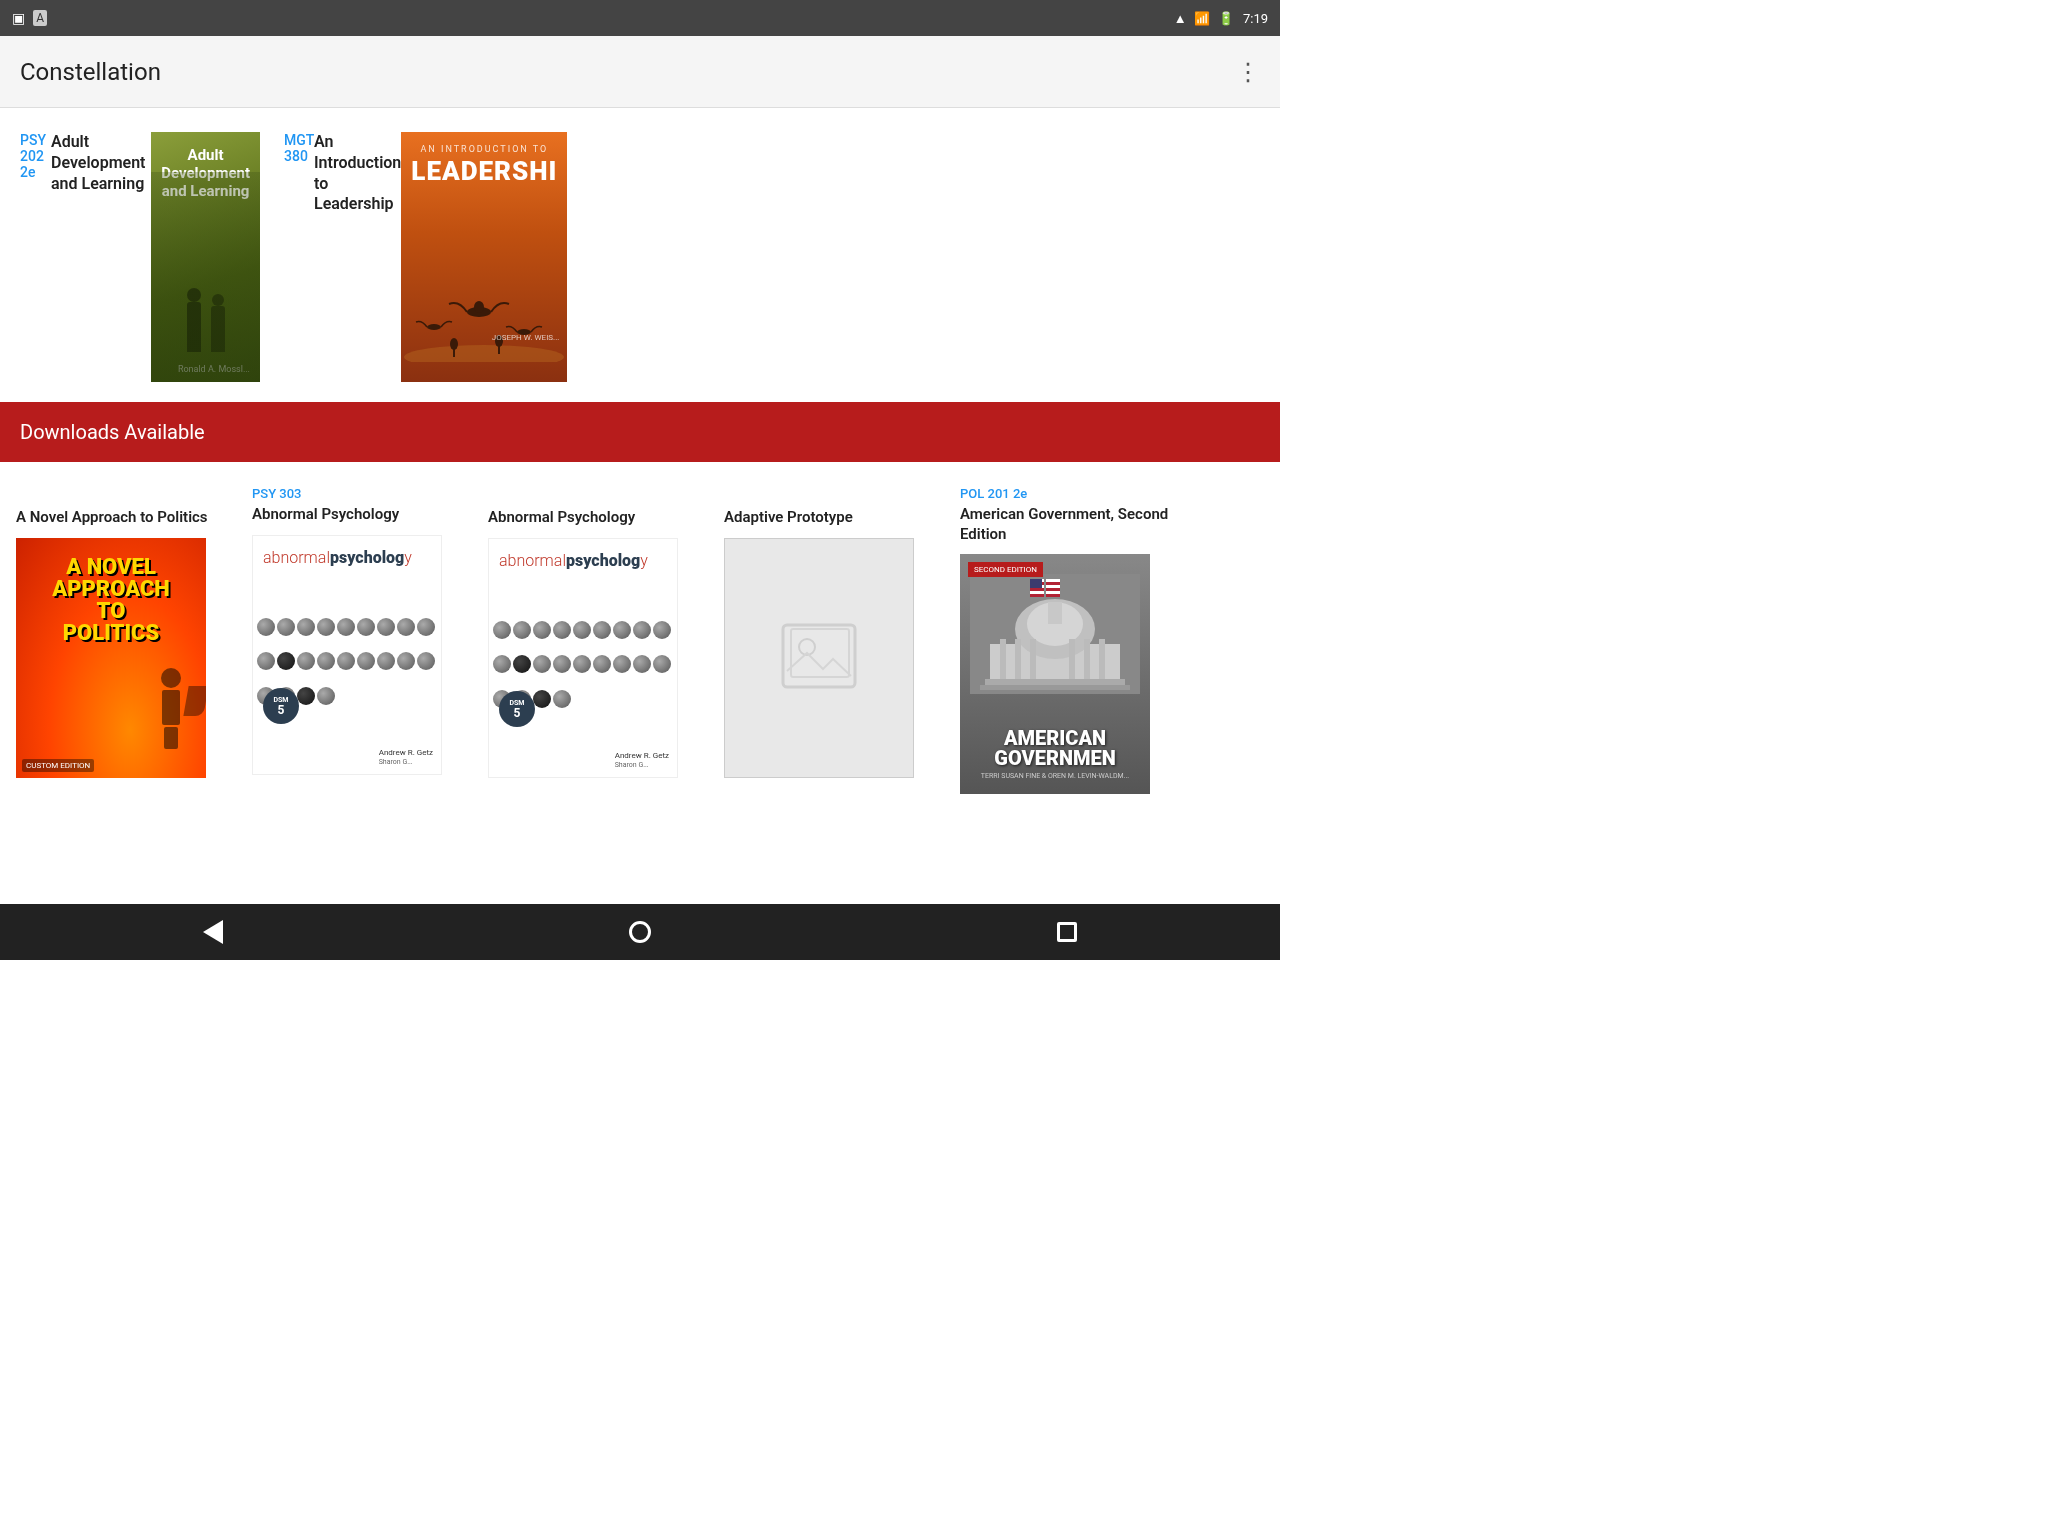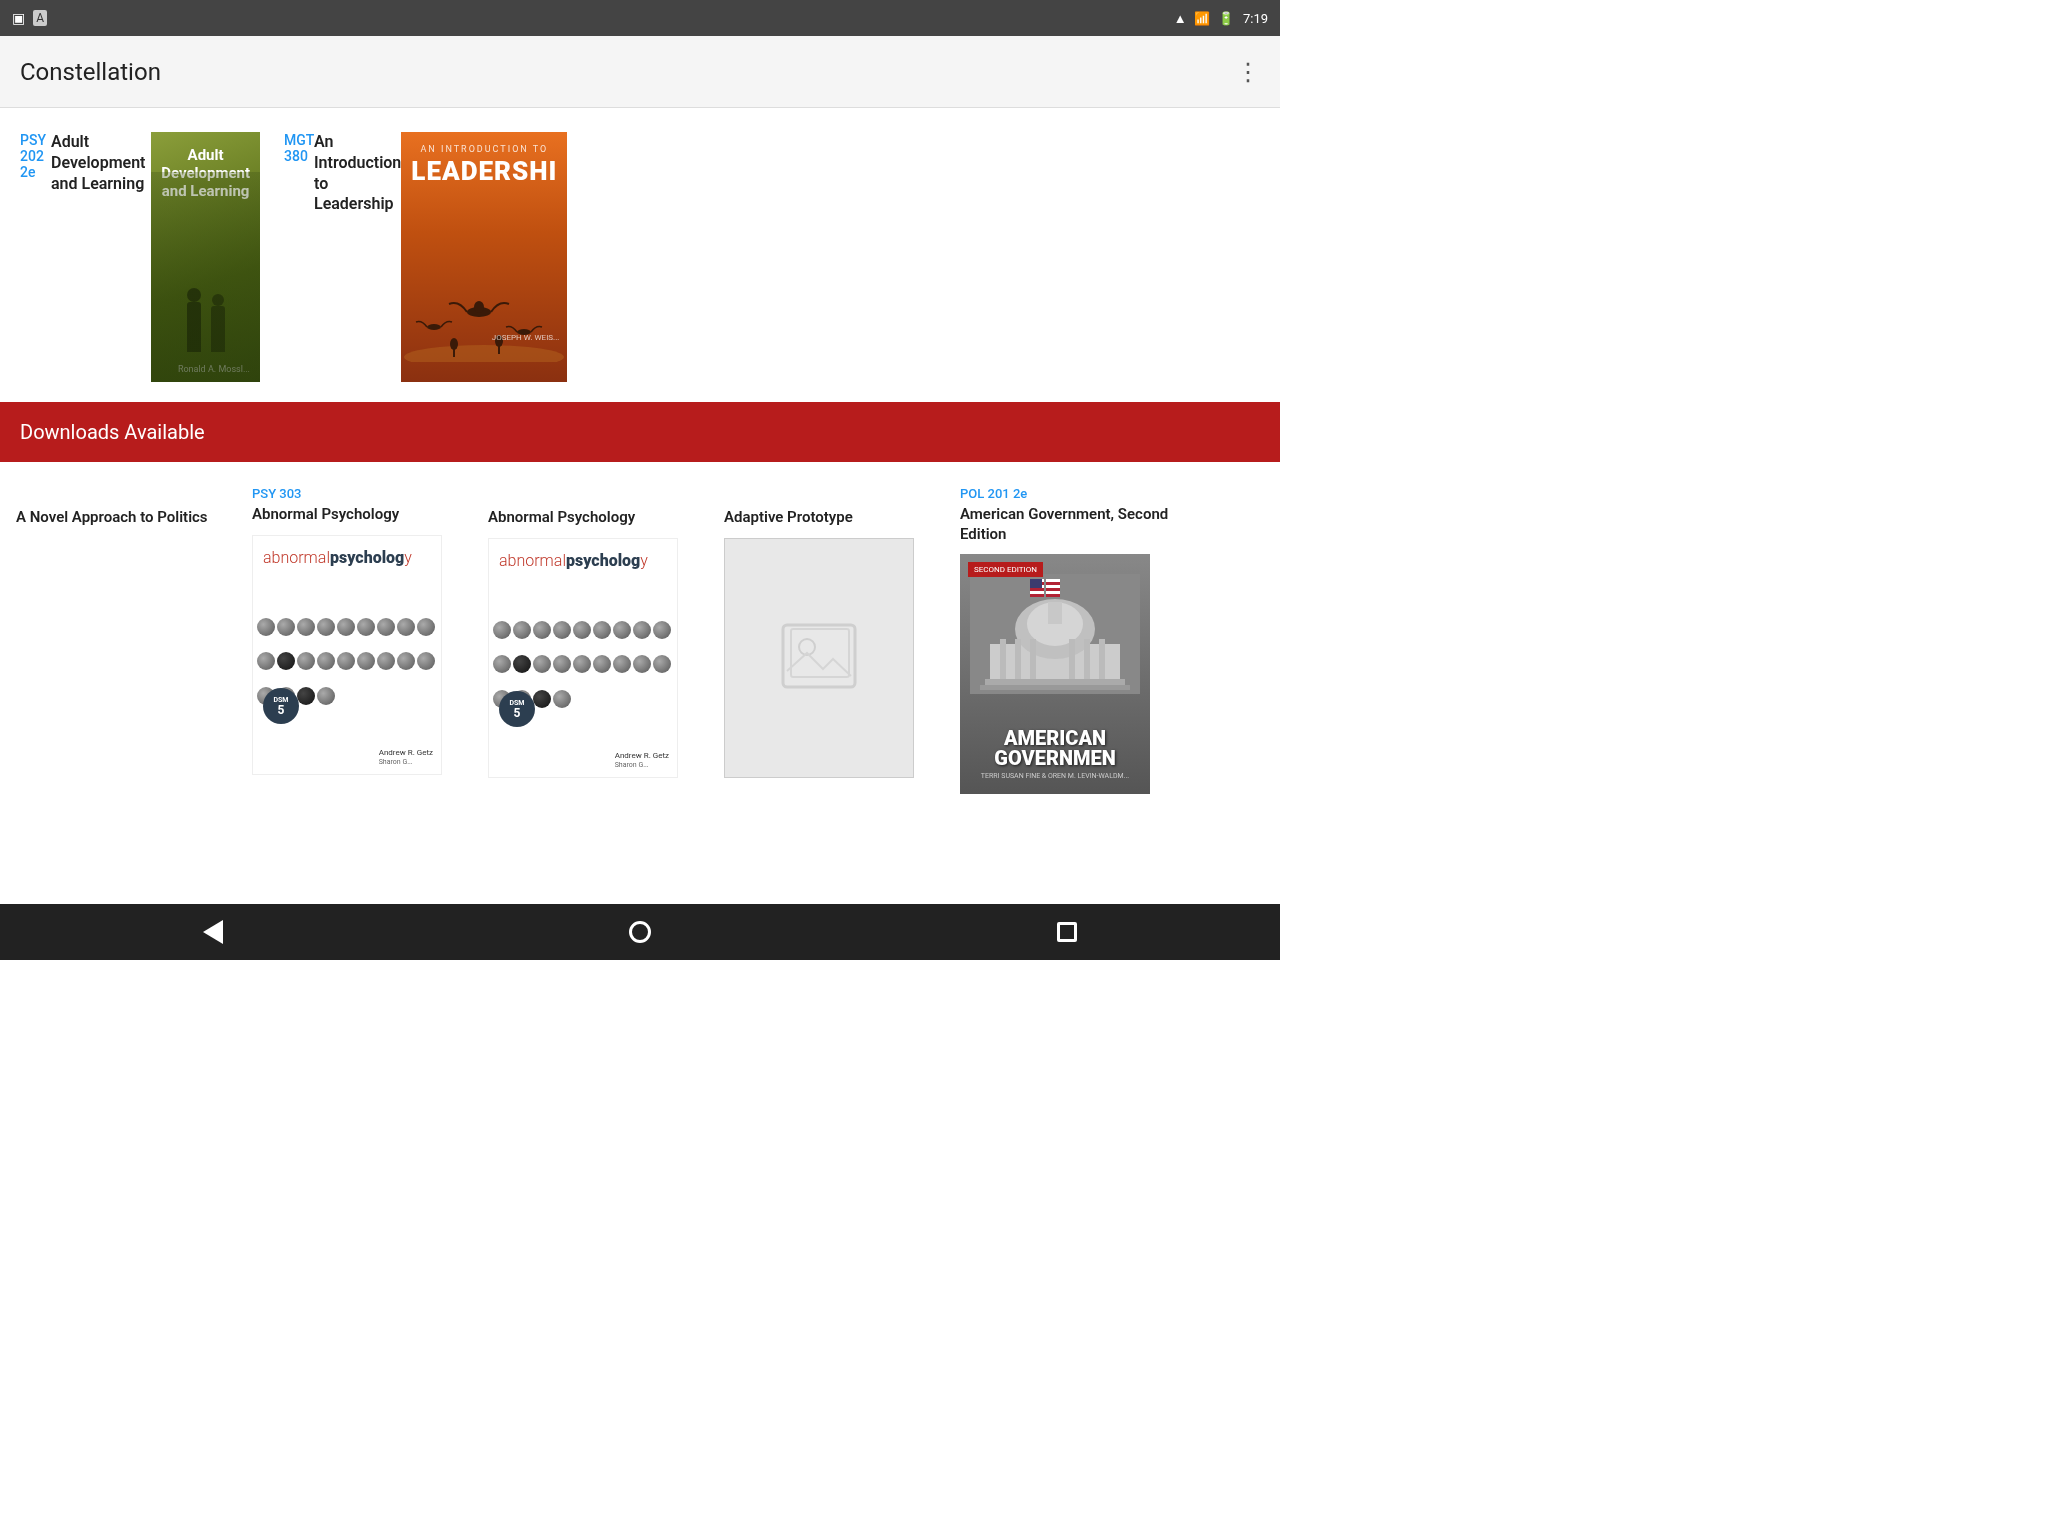--- a/index.html
+++ b/index.html
@@ -468,20 +468,34 @@
 
   <div class="downloads-banner">
     <span class="downloads-banner-text">Downloads Available</span>
   </div>
 
   <div class="downloads-section">
 
     <div class="download-card">
       <span class="book-course-label" style="color:#2196F3;font-size:13px;height:18px;">&nbsp;</span>
       <span class="book-title">A Novel Approach to Politics</span>
+      <div class="cover-politics">
+
+        <div style="position:absolute;bottom:0;left:0;right:0;top:0;background:radial-gradient(ellipse at 60% 80%, #FF8800 0%, #FF4400 50%, #CC2200 100%);"></div>
+        <div class="pol-title" style="position:relative;z-index:1;margin-top:8px;">A NOVEL<br>APPROACH<br>TO<br>POLITICS</div>
+        <div style="position:absolute;bottom:6px;left:6px;font-size:8px;color:#fff;background:rgba(0,0,0,0.4);padding:2px 4px;border-radius:2px;z-index:2;">CUSTOM EDITION</div>
+
+        <div style="position:absolute;bottom:20px;right:10px;width:50px;height:90px;z-index:1;">
+          <div style="width:20px;height:20px;border-radius:50%;background:rgba(0,0,0,0.5);margin:0 auto;"></div>
+          <div style="width:18px;height:35px;background:rgba(0,0,0,0.5);margin:2px auto 0;border-radius:2px;"></div>
+          <div style="width:14px;height:22px;background:rgba(0,0,0,0.5);margin:2px auto 0;border-radius:2px;"></div>
+
+          <div style="position:absolute;top:18px;right:-10px;width:20px;height:30px;background:rgba(0,0,0,0.4);border-radius:0 0 8px 0;transform:skewX(-10deg);"></div>
+        </div>
+      </div>
     </div>
 
     <div class="download-card">
       <span class="book-course-label">PSY 303</span>
       <span class="book-title">Abnormal Psychology</span>
       <div class="cover-abnormal">
         <div>
           <span style="font-size:16px;font-weight:300;color:#c0392b;">abnormal</span><span style="font-size:16px;font-weight:900;color:#2c3e50;">psycholog</span><span style="font-size:16px;font-weight:300;color:#c0392b;">y</span>
         </div>
 

